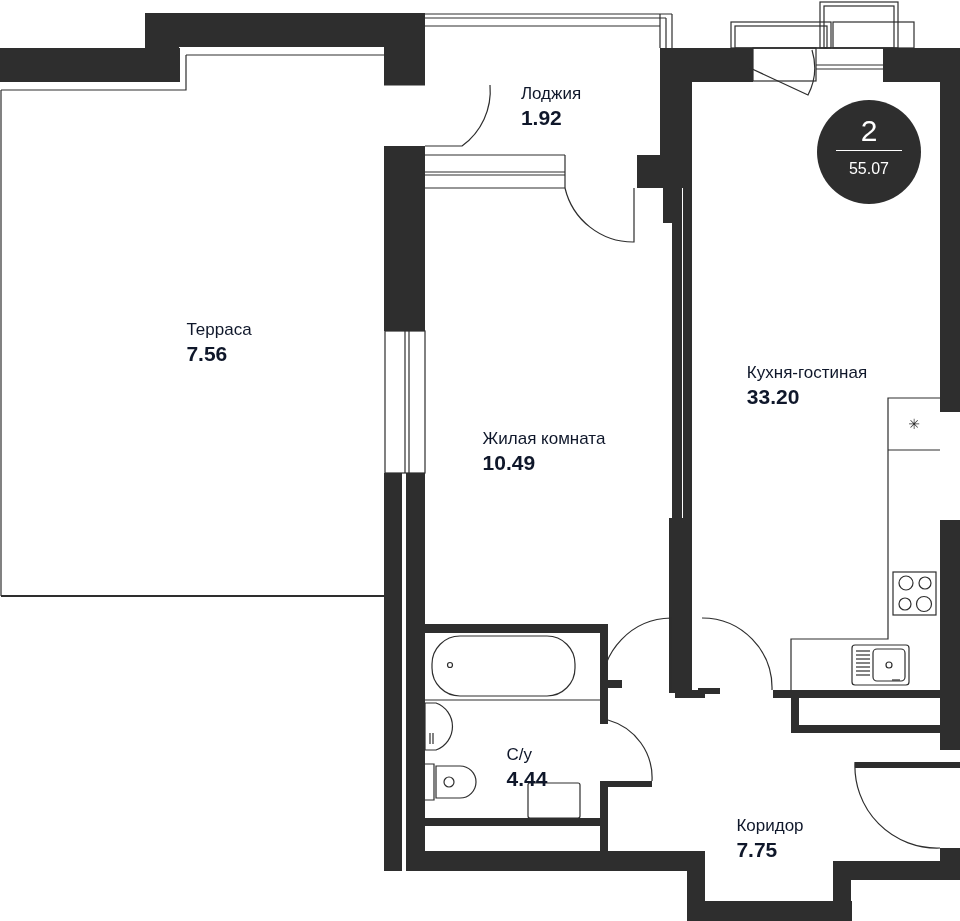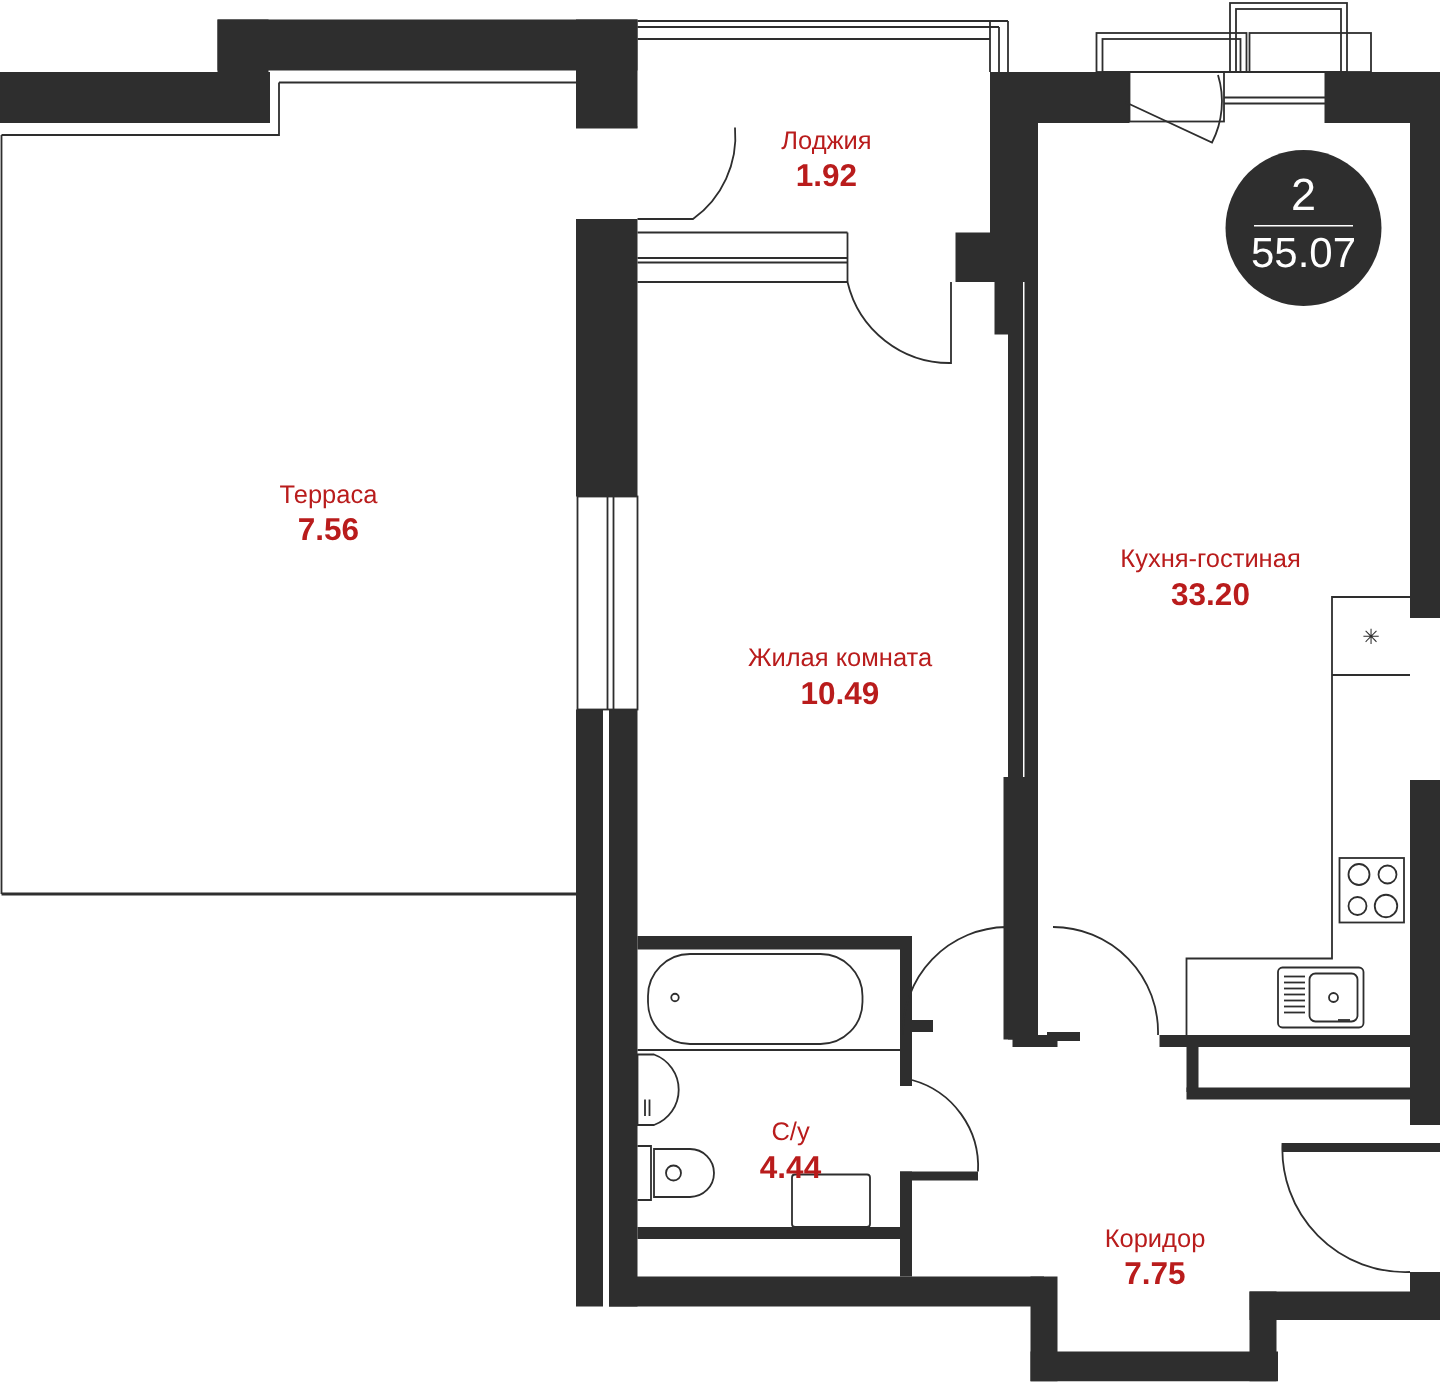--- a/index.html
+++ b/index.html
@@ -1,26 +1,26 @@
 <!DOCTYPE html>
 <html><head>
 <meta charset="utf-8">
 <style>
   html, body { margin: 0; padding: 0; background: #ffffff; }
   body { width: 960px; height: 921px; position: relative; overflow: hidden;
          font-family: "Liberation Sans", "DejaVu Sans", sans-serif; }
   svg.plan { position: absolute; left: 0; top: 0; }
-  .lbl { position: absolute; text-align: center; color: #b91c1c; transform: translateX(-50%); white-space: nowrap; }
+  .lbl { position: absolute; text-align: left; color: #0f172a; transform: translateX(-50%); white-space: nowrap; }
   .lbl .name { font-size: 17px; line-height: 20px; display: block; }
   .lbl .area { font-size: 21px; line-height: 28px; display: block; font-weight: bold; }
   .badge { position: absolute; left: 817px; top: 100px; width: 104px; height: 104px; border-radius: 50%;
            background: #2e2e2e; color: #ffffff; text-align: center; }
   .badge .rooms { display: block; font-size: 30px; line-height: 34px; margin-top: 14px; }
   .badge .rule { display: block; width: 66px; height: 1px; background: #ffffff; margin: 2px auto 4px; }
-  .badge .total { display: block; font-size: 28px; line-height: 28px; }
+  .badge .total { display: block; font-size: 16px; line-height: 28px; }
 </style>
 </head>
 <body>
 
 <svg class="plan" width="960" height="921" viewBox="0 0 960 921">
   <g fill="#2e2e2e">
 
     <rect x="145" y="13" width="280" height="34"></rect>
     <rect x="0" y="48" width="180" height="34"></rect>
     <rect x="145" y="13" width="34" height="69"></rect>
@@ -139,21 +139,21 @@
 </svg>
 
 <div class="lbl" style="left:219px; top:320px;">
   <span class="name">Терраса</span>
   <span class="area">7.56</span>
 </div>
 <div class="lbl" style="left:551px; top:84px;">
   <span class="name">Лоджия</span>
   <span class="area">1.92</span>
 </div>
-<div class="lbl" style="left:560px; top:429px;">
+<div class="lbl" style="left:544px; top:429px;">
   <span class="name">Жилая комната</span>
   <span class="area">10.49</span>
 </div>
 <div class="lbl" style="left:807px; top:363px;">
   <span class="name">Кухня-гостиная</span>
   <span class="area">33.20</span>
 </div>
 <div class="lbl" style="left:527px; top:745px;">
   <span class="name">С/у</span>
   <span class="area">4.44</span>

